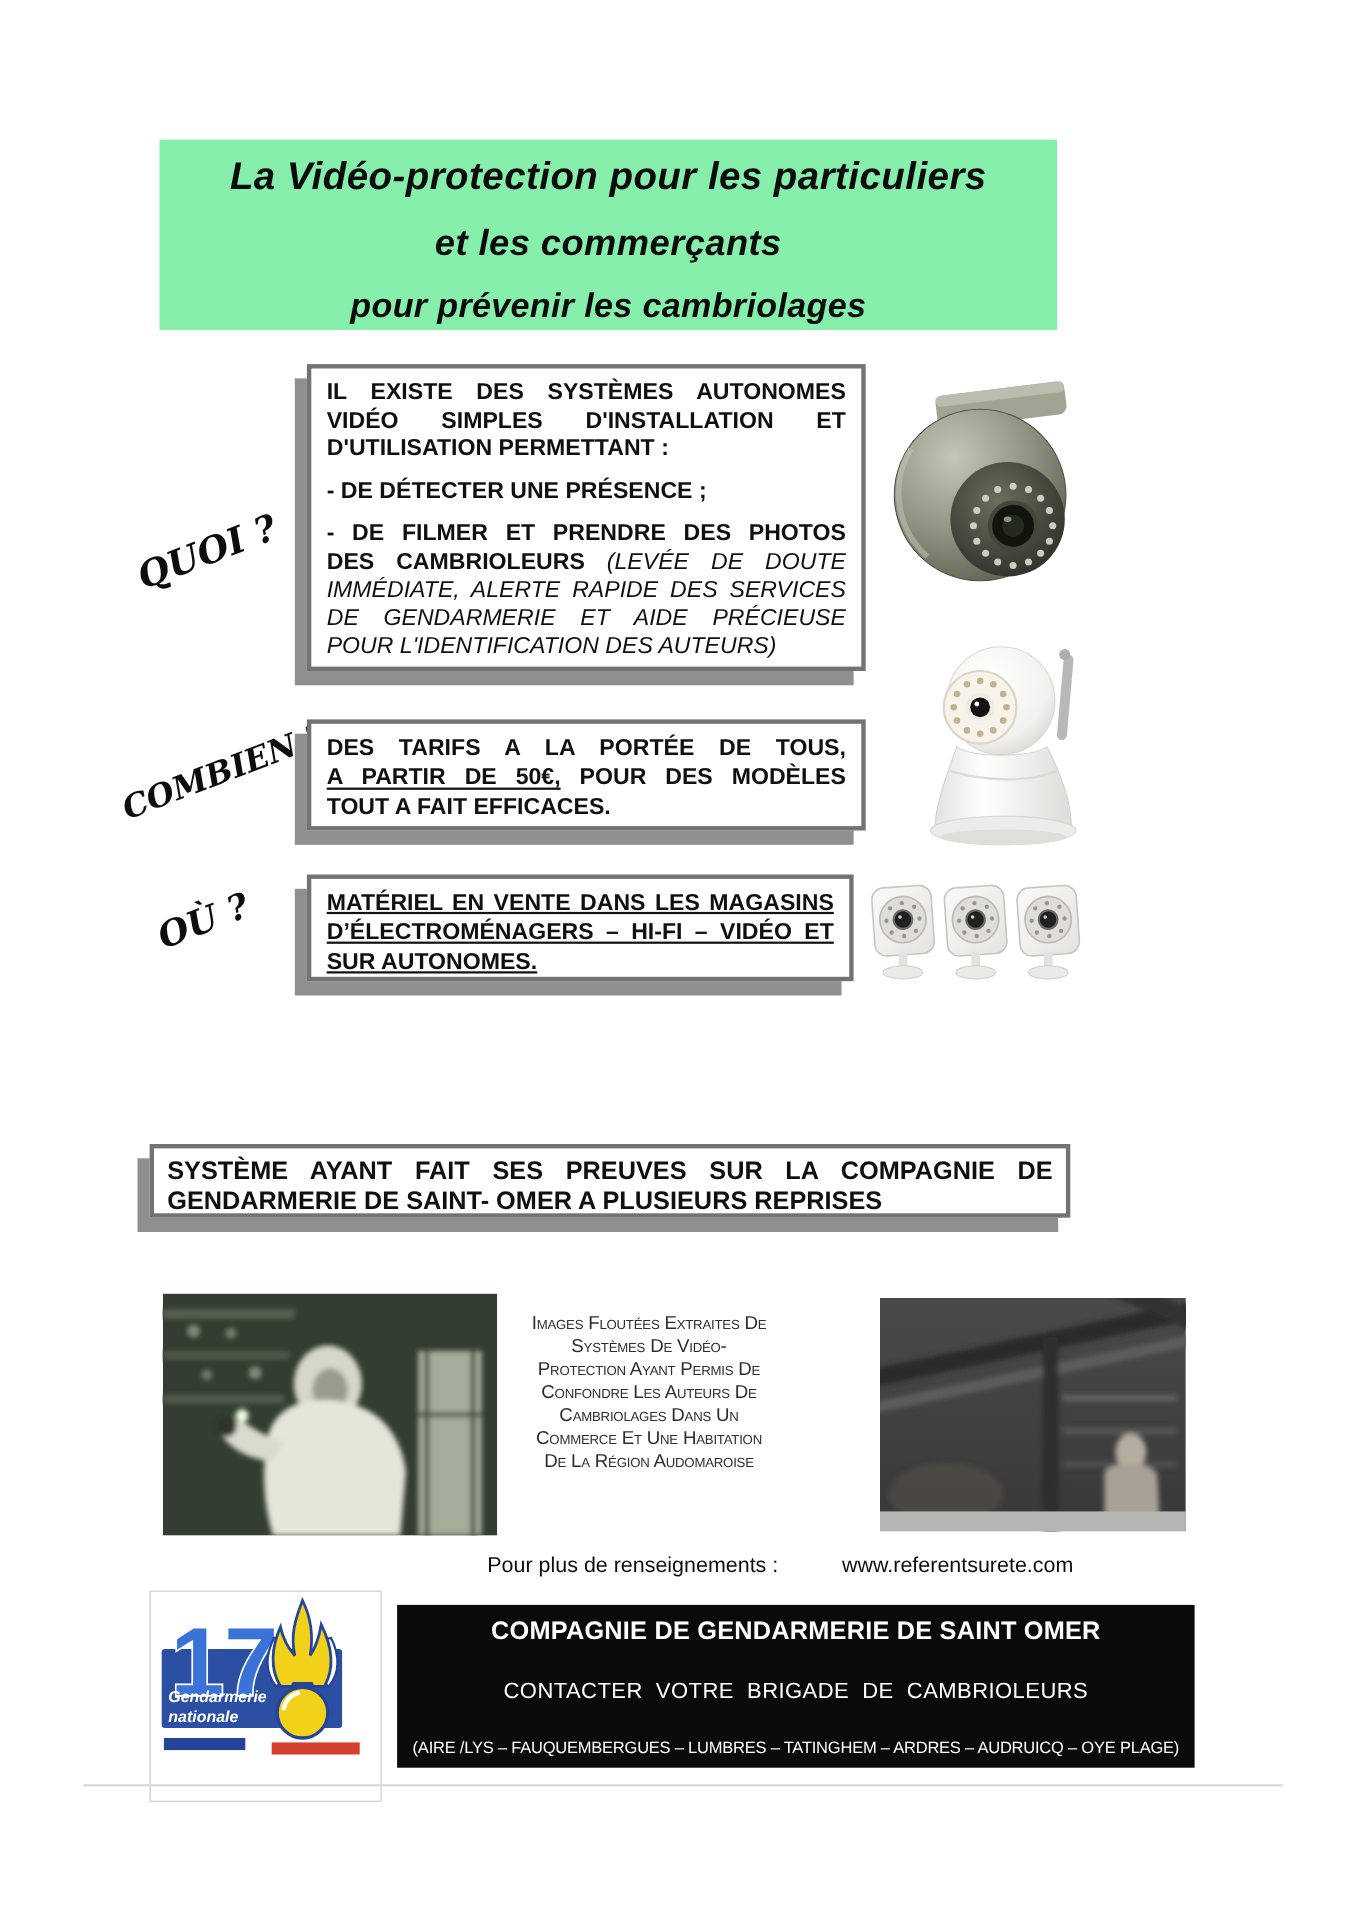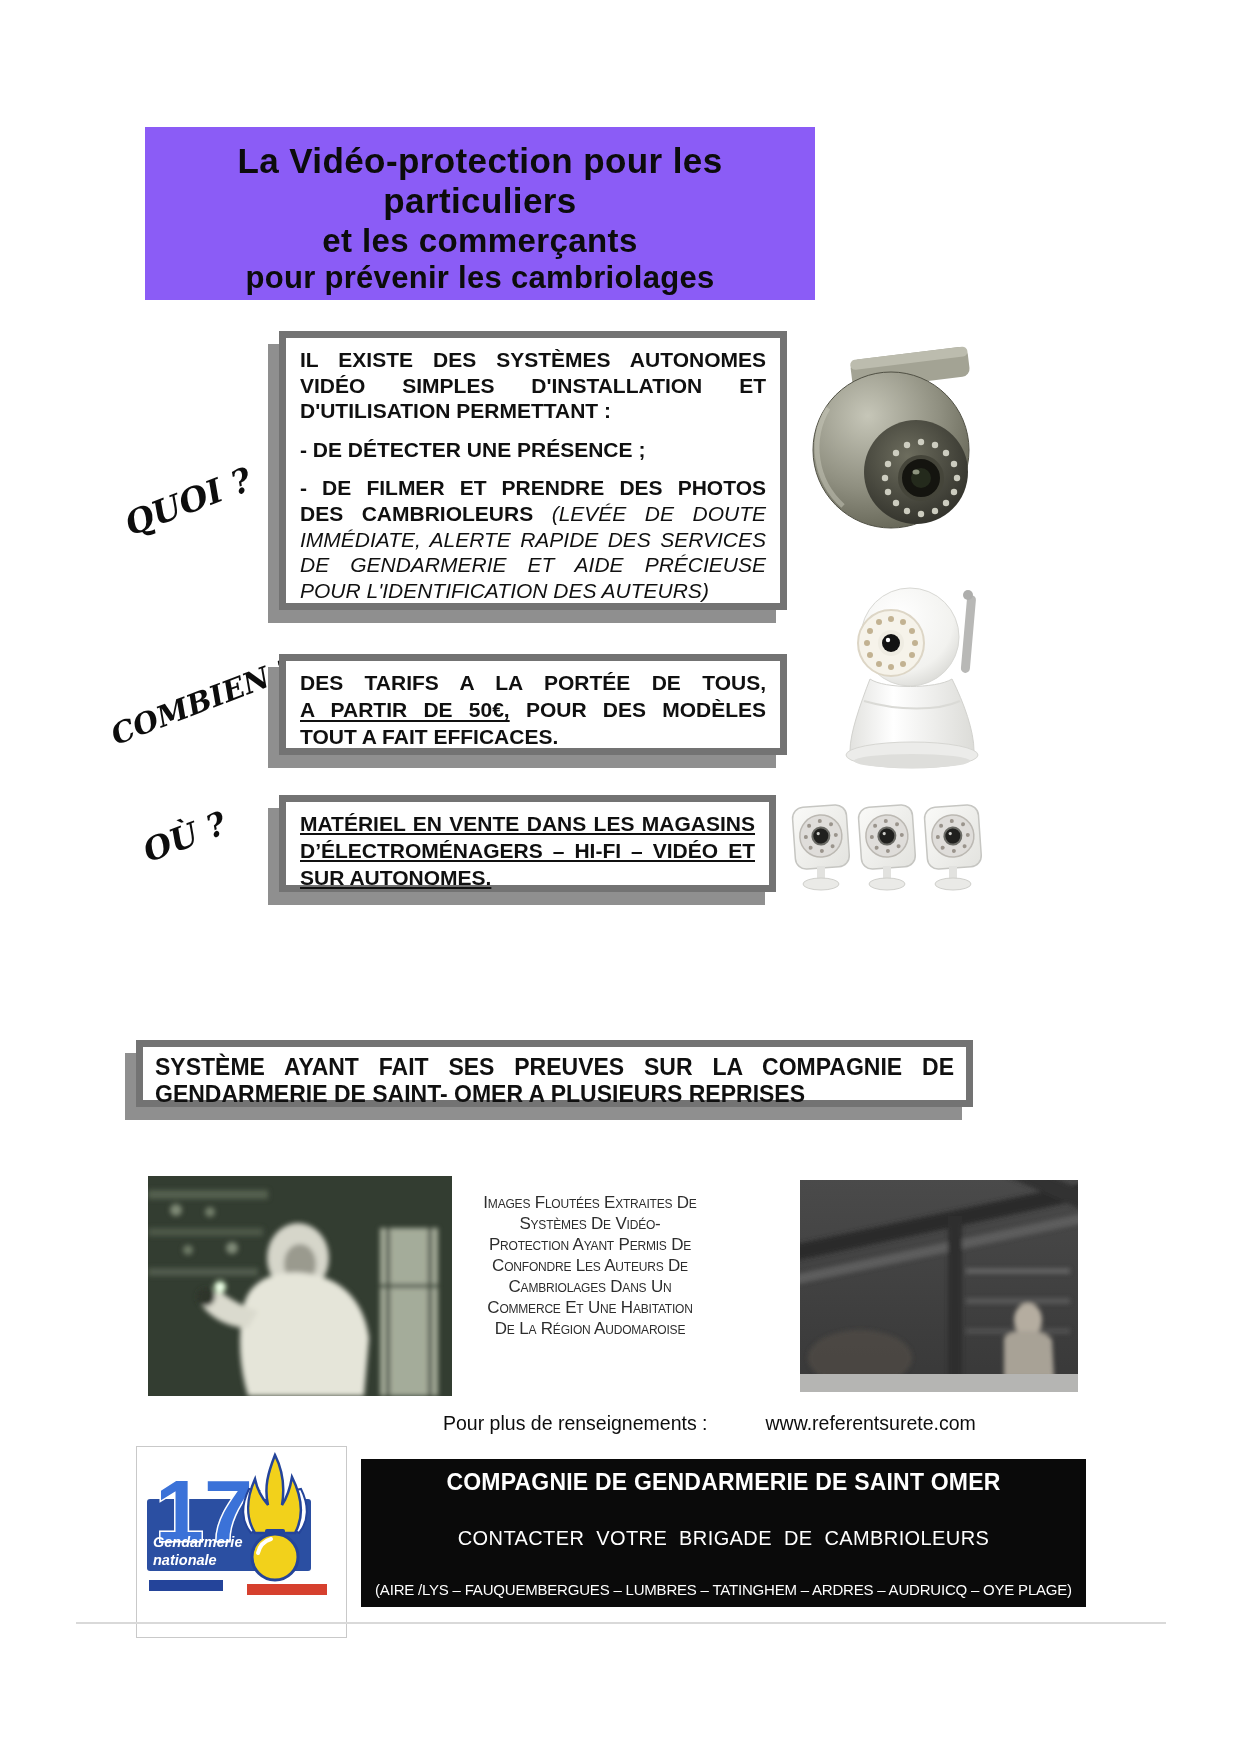--- a/index.html
+++ b/index.html
@@ -2,42 +2,42 @@
 <html><head>
 <meta charset="utf-8">
 <style>
   html,body { margin:0; padding:0; background:#ffffff; }
   .page {
     position:relative; width:1241px; height:1754px; background:#ffffff;
     font-family:"Liberation Sans", sans-serif; color:#111; overflow:hidden;
   }
   
   .title-block {
-    position:absolute; left:145px; top:127px; width:670px; height:173px;
-    background:#8b5cf6; box-sizing:border-box; padding:14px 10px 4px;
+    position:absolute; left:145px; top:127px; width:816px; height:173px;
+    background:#86efac; box-sizing:border-box; padding:14px 10px 4px;
     display:flex; flex-direction:column; justify-content:space-between;
-    text-align:center; font-weight:bold; color:#0c0c0c;
+    text-align:center; font-weight:bold; color:#0c0c0c;font-style:italic;
   }
   .title-l1 { font-size:35px; letter-spacing:.4px; }
   .title-l2 { font-size:33px; letter-spacing:.4px; }
   .title-l3 { font-size:31px; letter-spacing:.3px; }
 
   
   .hand-label {
     position:absolute; font-family:"DejaVu Serif", serif;
     font-style:italic; font-weight:bold; color:#0d0d0d;
     transform:rotate(-21deg); white-space:nowrap;
   }
   #label-quoi    { left:122px; top:482px; font-size:33px; }
   #label-combien { left:106px; top:684px; font-size:29px; }
   #label-ou      { left:142px; top:818px; font-size:32px; }
 
   
   .qbox {
-    position:absolute; background:#ffffff; border:7px solid #737373;
+    position:absolute; background:#ffffff; border:4px solid #737373;
     box-shadow:-11px 13px 0 #8f8f8f; box-sizing:border-box;
     padding:9px 14px; font-weight:bold; color:#101010;
   }
   #quoi-box    { left:279px; top:331px; width:508px; height:279px; font-size:21px; line-height:1.22; }
   #combien-box { left:279px; top:654px; width:508px; height:101px; font-size:21px; line-height:1.28; }
   #ou-box      { left:279px; top:795px; width:497px; height:97px;  font-size:21px; line-height:1.28;text-decoration:underline; }
   #banner-box  { left:136px; top:1040px; width:837px; height:67px; font-size:23px; line-height:1.18; padding:7px 12px; }
 
   .jline { text-align:justify; text-align-last:justify; }
   .jline.last { text-align:left; text-align-last:left; }

